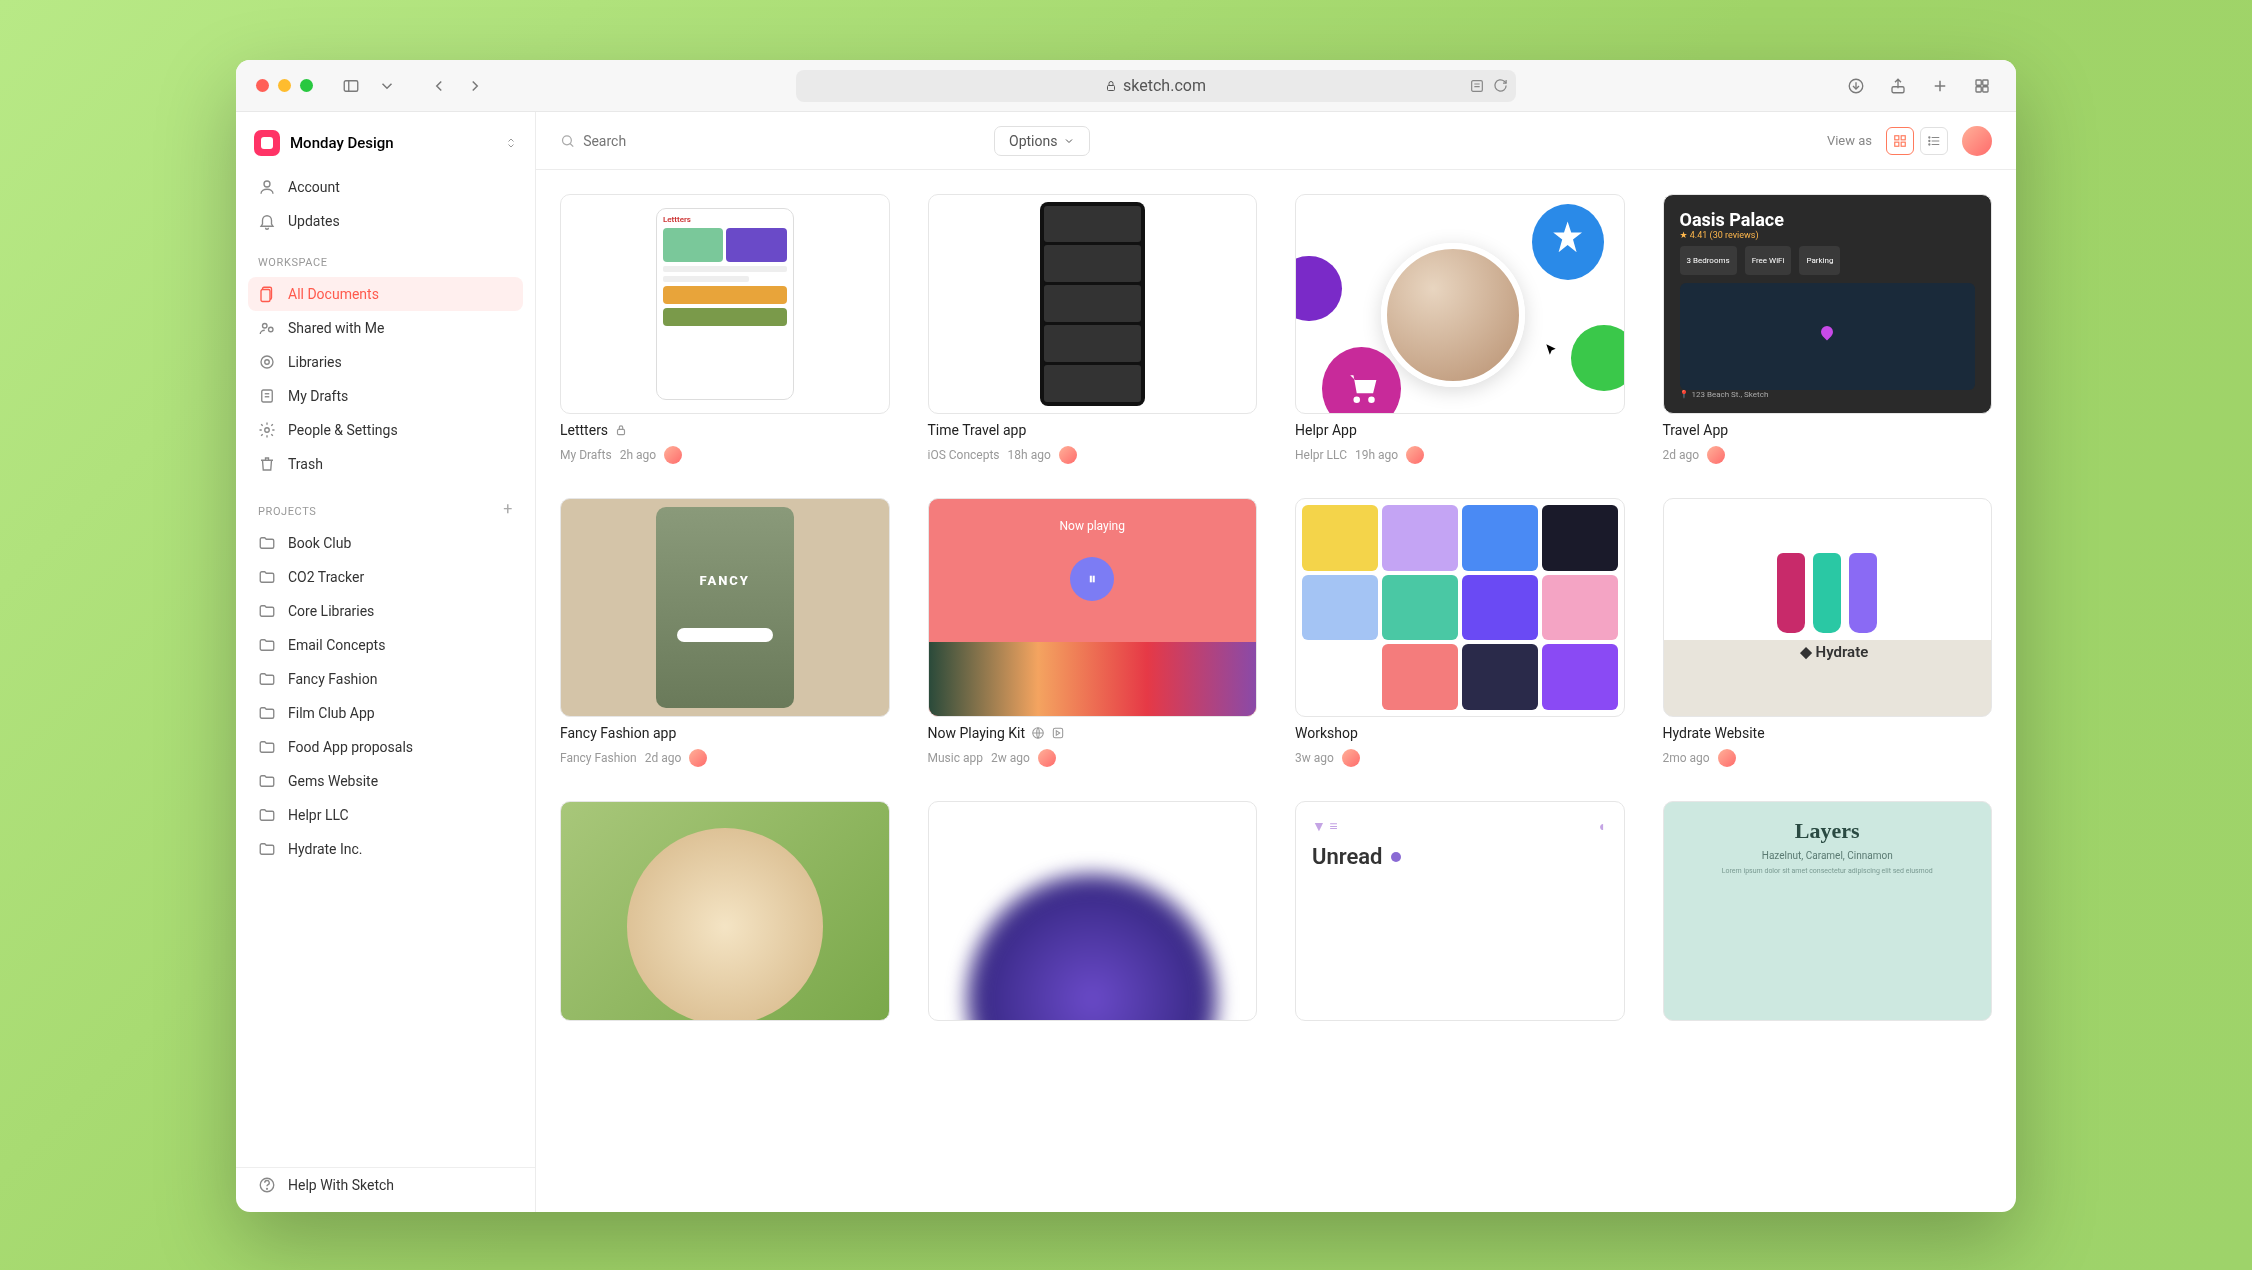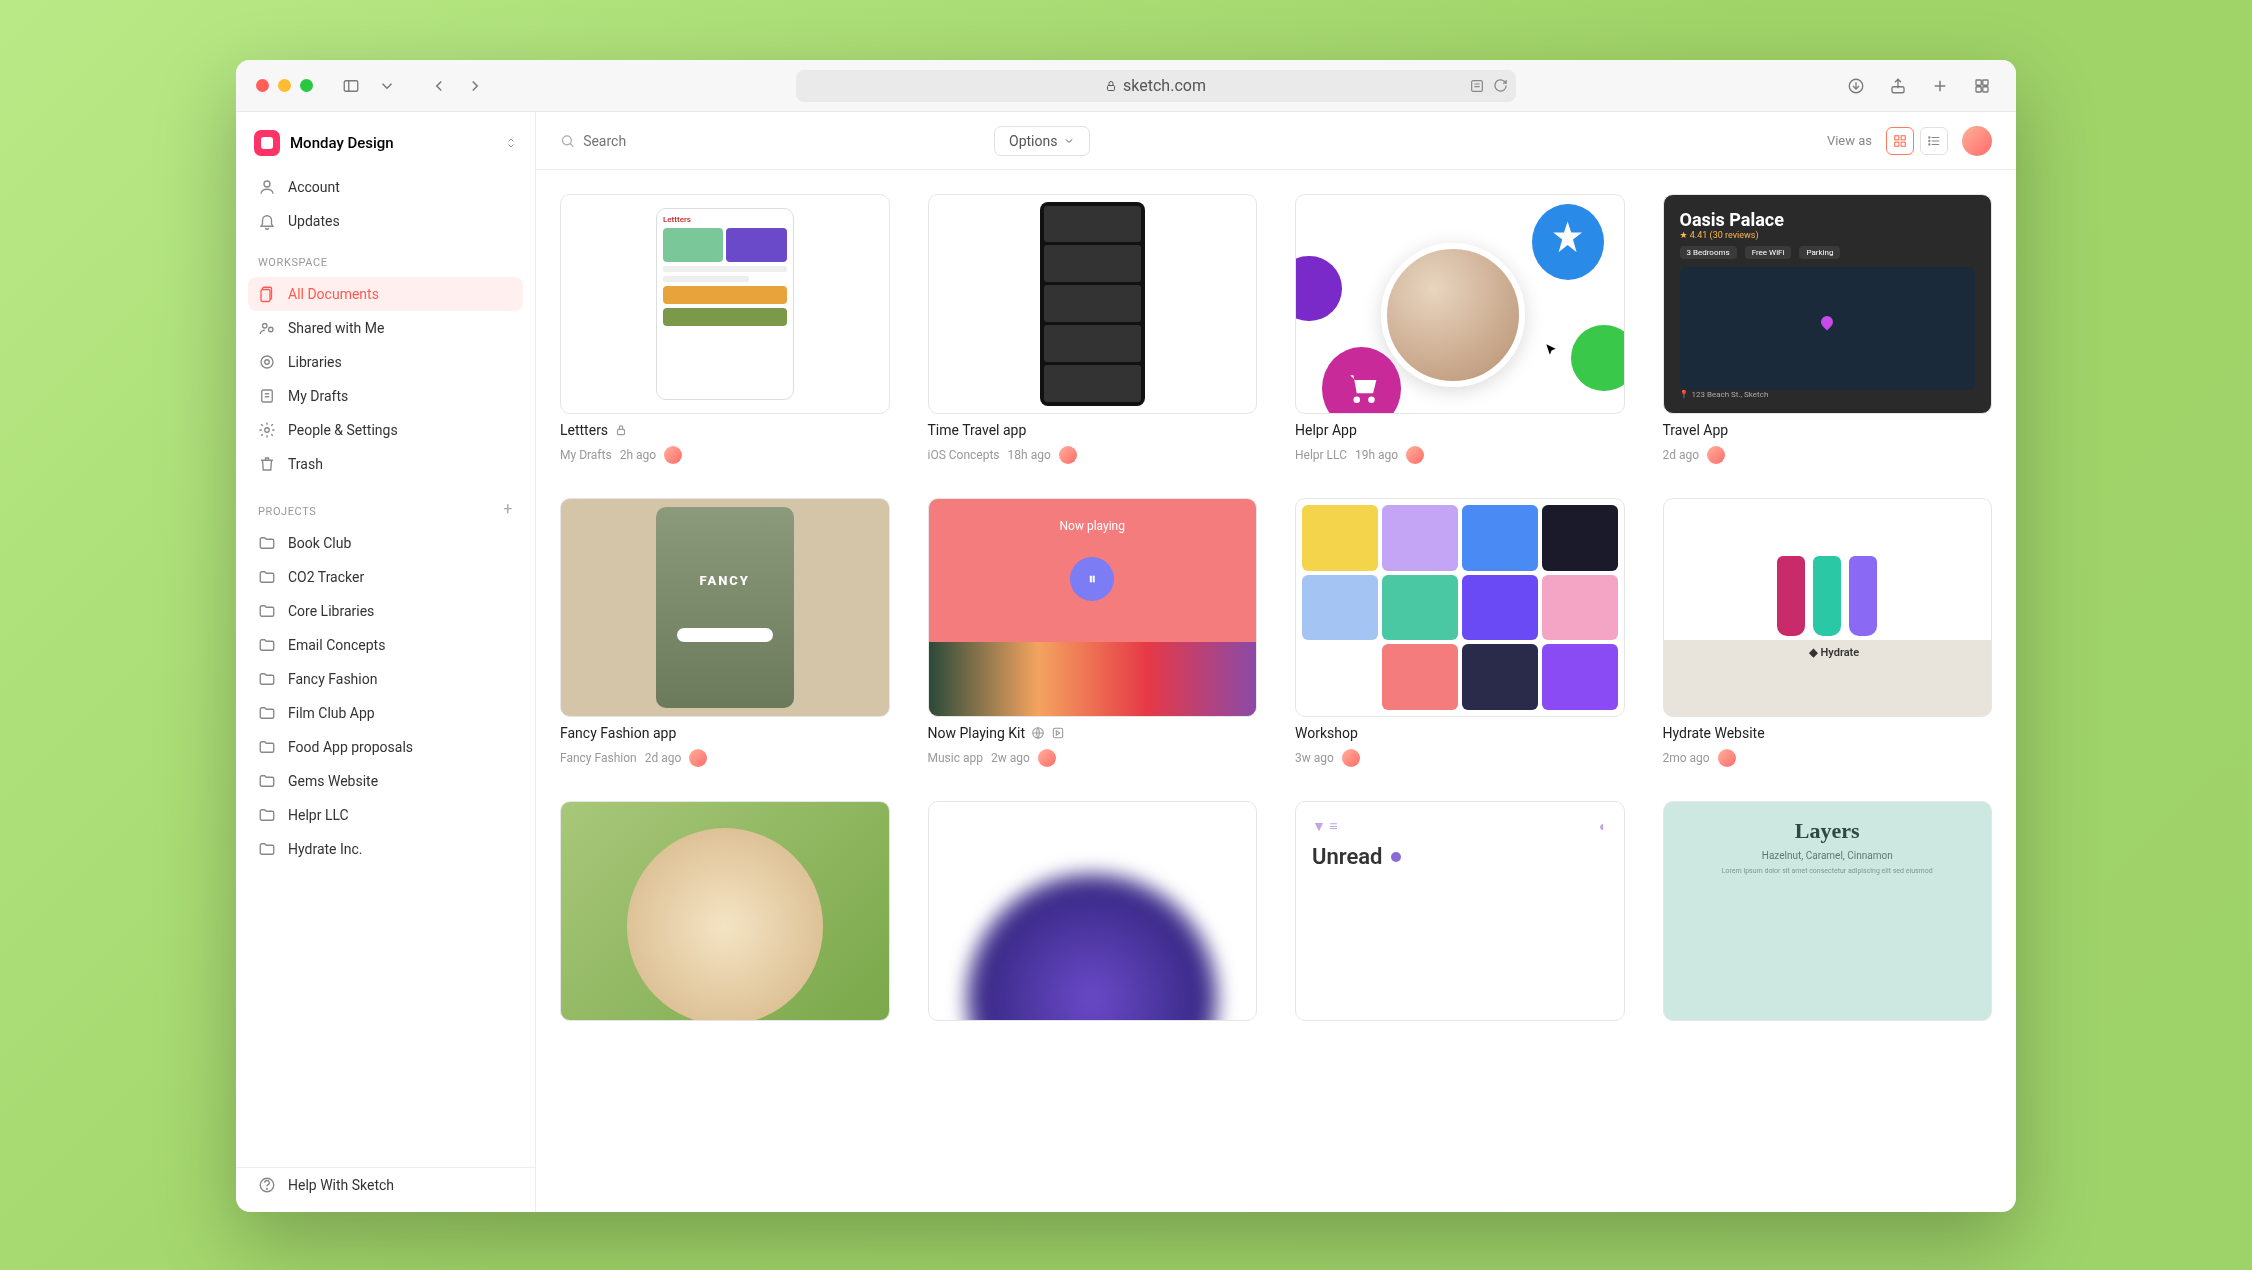--- a/index.html
+++ b/index.html
@@ -57,35 +57,35 @@
 .t-timetravel{background:#fff;display:flex;align-items:center;justify-content:center;}
 .t-timetravel .phone{width:32%;height:94%;background:#111;border-radius:8px;display:flex;flex-direction:column;gap:3px;padding:4px;}
 .t-timetravel .phone div{background:#333;border-radius:3px;flex:1;}
 .t-helpr{background:#fff;position:relative;}
 .t-helpr .circ{position:absolute;border-radius:50%;}
 .t-helpr .face{width:44%;aspect-ratio:1;top:22%;left:26%;background:radial-gradient(circle at 35% 30%,#e8d5c0,#b89070);border:6px solid #fff;box-shadow:0 4px 20px rgba(0,0,0,.15);}
 .t-travel{background:#2a2a2a;color:#fff;padding:14px 16px;display:flex;flex-direction:column;gap:0;}
 .t-travel .ttl{font-size:18px;font-weight:700;}
 .t-travel .stars{font-size:9px;color:#ffb84d;}
 .t-travel .pills{display:flex;gap:8px;margin-top:6px;}
-.t-travel .pills span{font-size:8px;background:#3a3a3a;padding:2px 7px;border-radius:4px;}
+.t-travel .pills span{font-size:8px;background:#3a3a3a;padding:10px 7px;border-radius:4px;}
 .t-travel .addr{font-size:8px;color:#aaa;margin-top:auto;}
 .t-fancy{background:#d4c4a8;display:flex;align-items:center;justify-content:center;}
 .t-fancy .phone{width:42%;height:92%;background:linear-gradient(#8a9a7a,#6a7a5a);border-radius:10px;display:flex;flex-direction:column;align-items:center;justify-content:center;color:#fff;}
 .t-fancy .phone .lbl{font-size:13px;font-weight:800;letter-spacing:2px;}
 .t-nowplaying{background:#f47c7c;display:flex;flex-direction:column;align-items:center;padding-top:20px;color:#fff;}
 .t-nowplaying .np{font-size:12px;margin-bottom:24px;}
 .t-nowplaying .play{width:44px;height:44px;background:#7c7cf4;border-radius:50%;display:flex;align-items:center;justify-content:center;font-size:16px;}
 .t-nowplaying .art{position:absolute;bottom:0;left:0;right:0;height:34%;background:linear-gradient(90deg,#2a4a3a,#f4a460,#e63946,#8a4aa8);}
 .t-workshop{background:#fff;display:grid;grid-template-columns:repeat(4,1fr);grid-template-rows:repeat(3,1fr);gap:4px;padding:6px;}
 .t-workshop div{border-radius:6px;}
 .t-hydrate{background:linear-gradient(#fff 65%,#e8e4db 65%);display:flex;flex-direction:column;align-items:center;justify-content:center;gap:10px;}
 .t-hydrate .bottles{display:flex;gap:8px;}
 .t-hydrate .bottle{width:28px;height:80px;border-radius:6px 6px 10px 10px;}
-.t-hydrate .brand{font-size:11px;font-weight:600;color:#333;display:flex;align-items:center;gap:5px;margin-left:14px;}
+.t-hydrate .brand{font-size:15px;font-weight:600;color:#333;display:flex;align-items:center;gap:5px;margin-left:14px;}
 .t-food{background:linear-gradient(135deg,#a8c77a,#7aa84a);position:relative;}
 .t-food::after{content:"";position:absolute;width:60%;aspect-ratio:1;background:radial-gradient(circle,#f4e4c4,#d4b484);border-radius:50%;top:12%;left:20%;}
 .t-purple{background:#fff;}
 .t-purple::after{content:"";position:absolute;width:80%;aspect-ratio:1;background:radial-gradient(circle,#6a4ac8,#3a2a88 60%,transparent 75%);border-radius:50%;top:30%;left:10%;filter:blur(8px);}
 .t-unread{background:#fff;padding:16px;display:flex;flex-direction:column;gap:10px;}
 .t-unread .icons{display:flex;gap:8px;color:#c4a4e4;font-size:14px;}
 .t-unread .ttl{font-size:22px;font-weight:600;color:#333;display:flex;align-items:center;gap:8px;}
 .t-unread .ttl::after{content:"";width:10px;height:10px;background:#8a6ad4;border-radius:50%;}
 .t-layers{background:#cde8e0;display:flex;flex-direction:column;align-items:center;padding:16px;gap:6px;}
 .t-layers .ttl{font-family:Georgia,serif;font-size:22px;font-weight:600;color:#2a4a42;}

